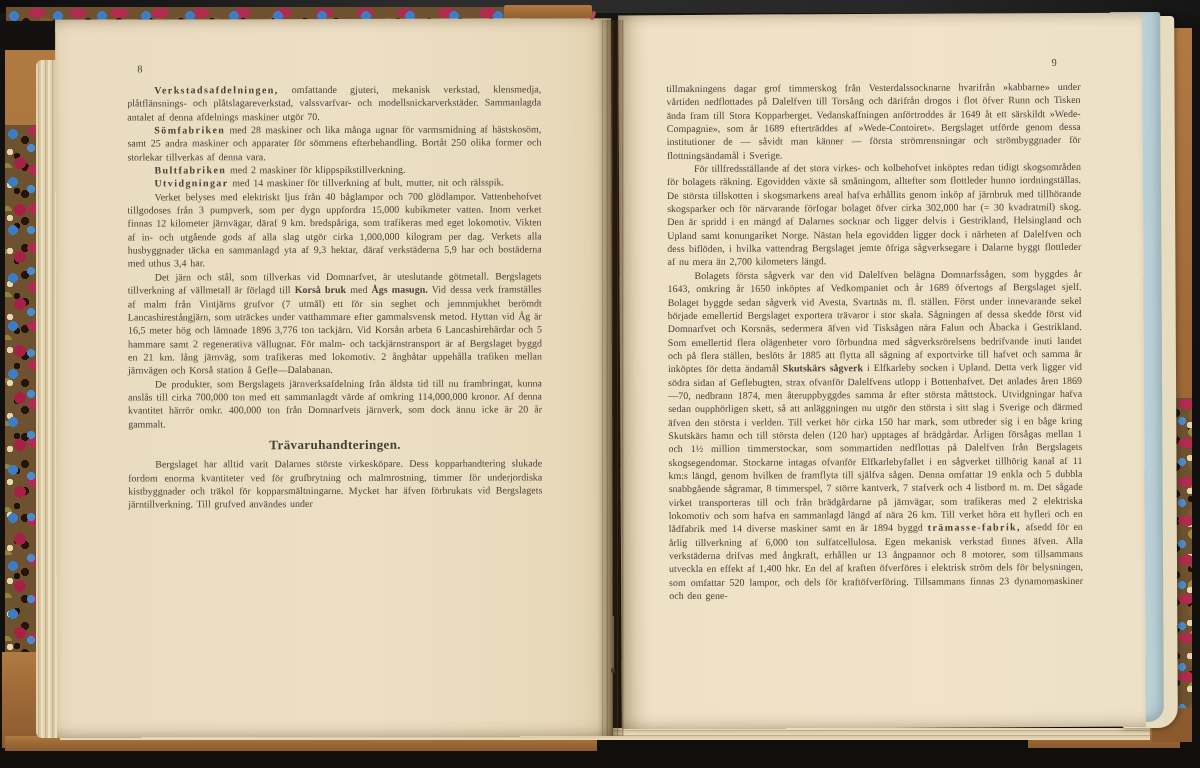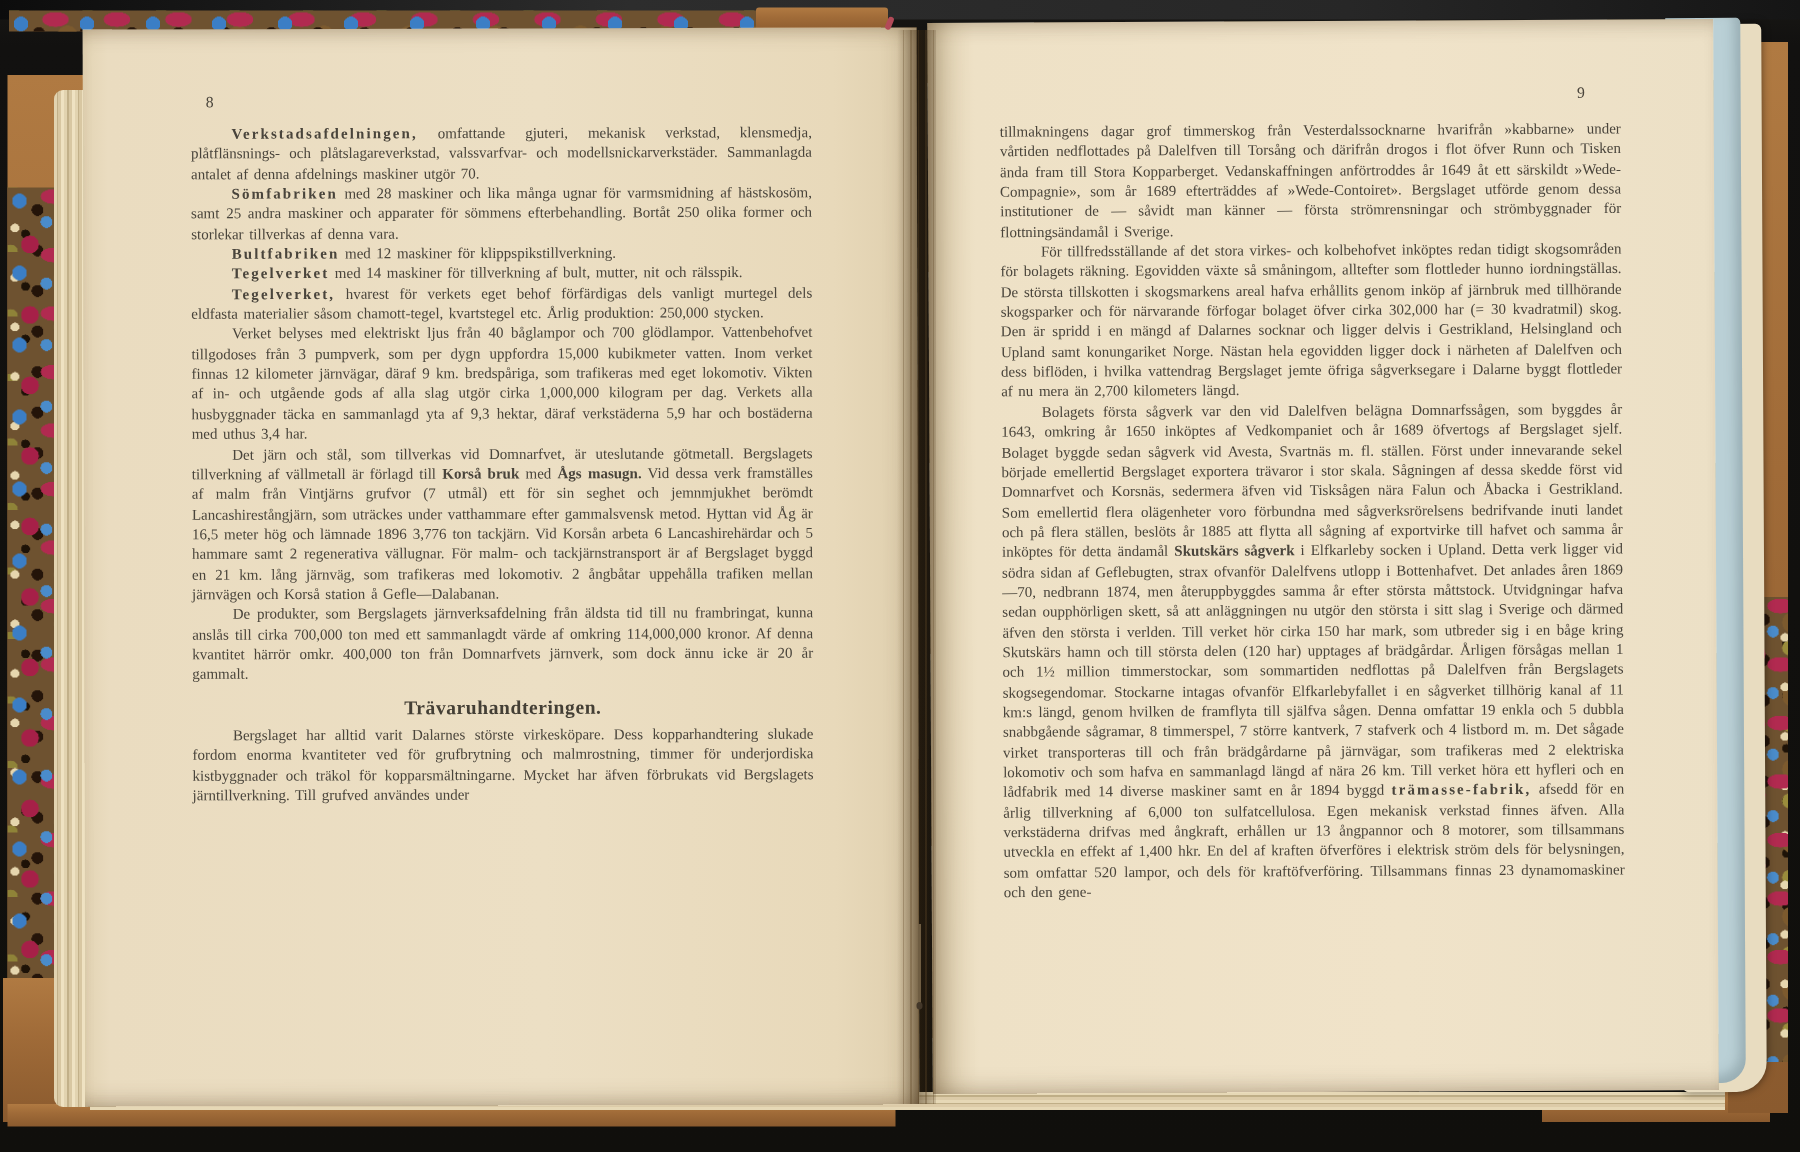--- a/index.html
+++ b/index.html
@@ -98,23 +98,22 @@
   <div class="bottom-edge"></div>
   <div class="fore-edge-left"></div>
   <div class="under-leaf"></div>
   <div class="blue-leaf"></div>
 
   <div class="page page-left">
     <div class="page-number pn-left">8</div>
     <div class="page-text text-left">
         <p class="para"><span class="lead">Verkstadsafdelningen,</span><span> omfattande gjuteri, mekanisk verkstad, klensmedja, plåtflänsnings- och plåtslagareverkstad, valssvarfvar- och modellsnickarverkstäder. Sammanlagda antalet af denna afdelnings maskiner utgör 70.</span></p>
         <p class="para"><span class="lead">Sömfabriken</span><span> med 28 maskiner och lika många ugnar för varmsmidning af hästskosöm, samt 25 andra maskiner och apparater för sömmens efterbehandling. Bortåt 250 olika former och storlekar tillverkas af denna vara.</span></p>
-        <p class="para"><span class="lead">Bultfabriken</span><span> med 12 maskiner för klippspikstillverkning.</span></p>
-        <p class="para"><span class="lead">Tegelverket</span><span> med 14 maskiner för tillverkning af bult, mutter, nit och rälsspik.</span></p>
-        <p class="para"><span class="lead">Tegelverket,</span><span> hvarest för verkets eget behof förfärdigas dels vanligt murtegel dels eldfasta materialier såsom chamott-tegel, kvartstegel etc. Årlig produktion: 250,000 stycken.</span></p>
+        <p class="para"><span class="lead">Bultfabriken</span><span> med 2 maskiner för klippspikstillverkning.</span></p>
+        <p class="para"><span class="lead">Utvidgningar</span><span> med 14 maskiner för tillverkning af bult, mutter, nit och rälsspik.</span></p>
         <p class="para"><span>Verket belyses med elektriskt ljus från 40 båglampor och 700 glödlampor. Vattenbehofvet tillgodoses från 3 pumpverk, som per dygn uppfordra 15,000 kubikmeter vatten. Inom verket finnas 12 kilometer järnvägar, däraf 9 km. bredspåriga, som trafikeras med eget lokomotiv. Vikten af in- och utgående gods af alla slag utgör cirka 1,000,000 kilogram per dag. Verkets alla husbyggnader täcka en sammanlagd yta af 9,3 hektar, däraf verkstäderna 5,9 har och bostäderna med uthus 3,4 har.</span></p>
         <p class="para"><span>Det järn och stål, som tillverkas vid Domnarfvet, är uteslutande götmetall. Bergslagets tillverkning af vällmetall är förlagd till </span><span class="bi">Korså bruk</span><span> med </span><span class="bi">Ågs masugn.</span><span> Vid dessa verk framställes af malm från Vintjärns grufvor (7 utmål) ett för sin seghet och jemnmjukhet berömdt Lancashirestångjärn, som uträckes under vatthammare efter gammalsvensk metod. Hyttan vid Åg är 16,5 meter hög och lämnade 1896 3,776 ton tackjärn. Vid Korsån arbeta 6 Lancashirehärdar och 5 hammare samt 2 regenerativa vällugnar. För malm- och tackjärnstransport är af Bergslaget byggd en 21 km. lång järnväg, som trafikeras med lokomotiv. 2 ångbåtar uppehålla trafiken mellan järnvägen och Korså station å Gefle—Dalabanan.</span></p>
         <p class="para"><span>De produkter, som Bergslagets järnverksafdelning från äldsta tid till nu frambringat, kunna anslås till cirka 700,000 ton med ett sammanlagdt värde af omkring 114,000,000 kronor. Af denna kvantitet härrör omkr. 400,000 ton från Domnarfvets järnverk, som dock ännu icke är 20 år gammalt.</span></p>
         <div class="section-heading">Trävaruhandteringen.</div>
         <p class="para"><span>Bergslaget har alltid varit Dalarnes störste virkesköpare. Dess kopparhandtering slukade fordom enorma kvantiteter ved för grufbrytning och malmrostning, timmer för underjordiska kistbyggnader och träkol för kopparsmältningarne. Mycket har äfven förbrukats vid Bergslagets järntillverkning. Till grufved användes under</span></p>
       </div>
   </div>
 
   <div class="page page-right">
     <div class="page-number pn-right">9</div>

